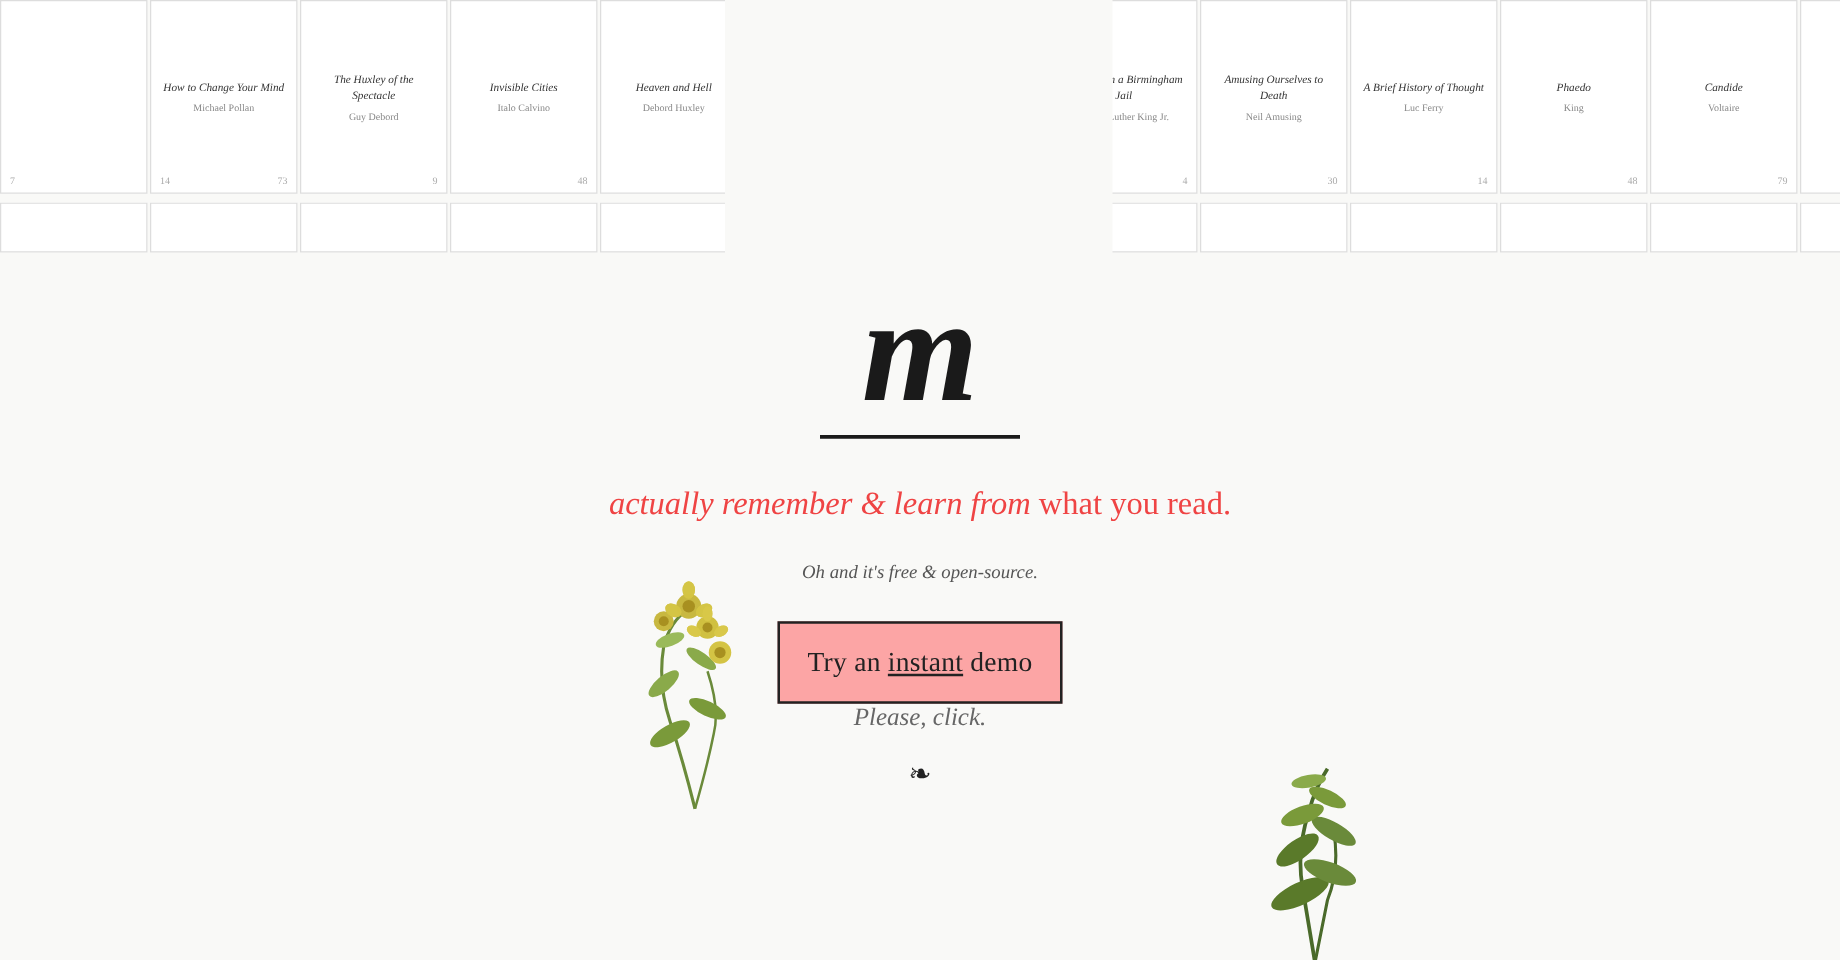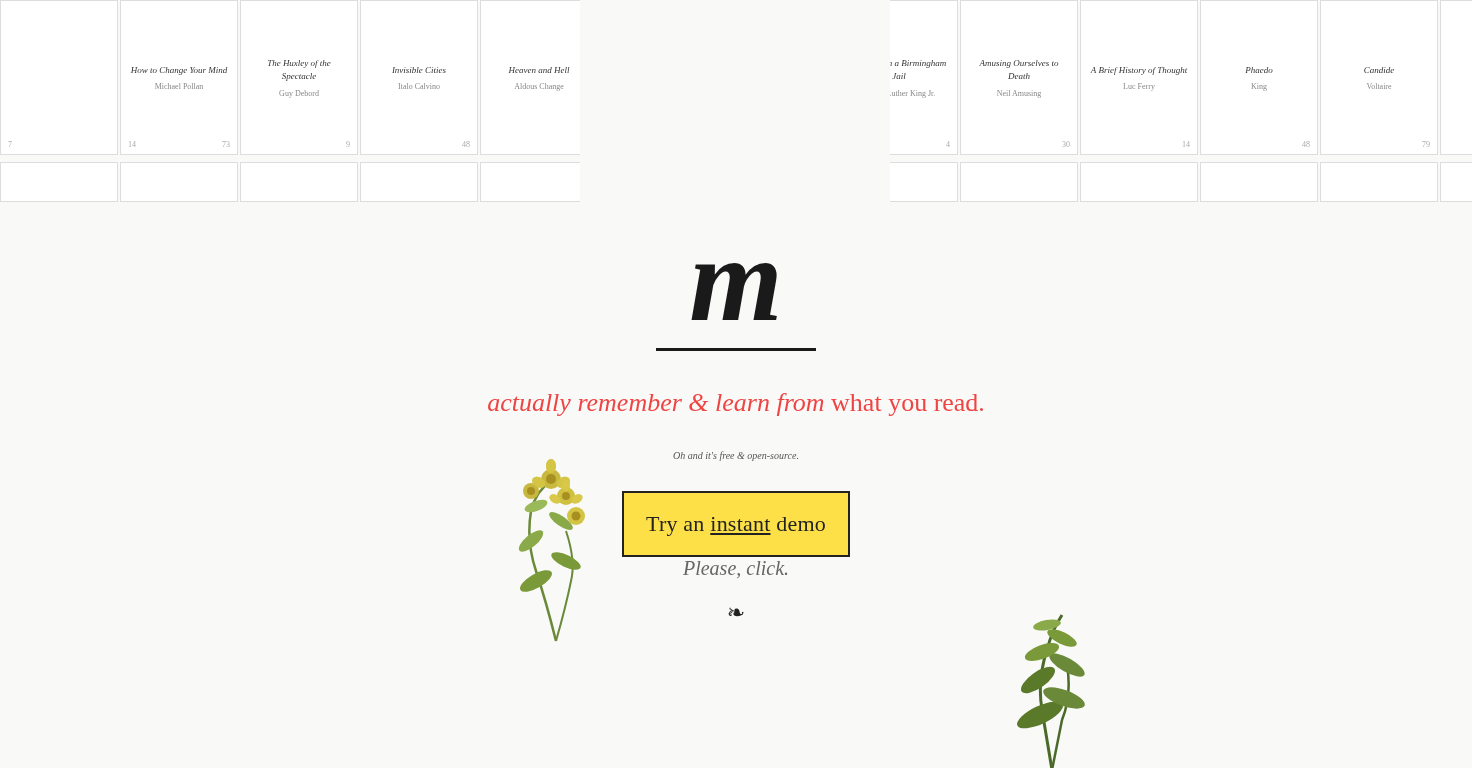--- a/index.html
+++ b/index.html
@@ -60,21 +60,21 @@
       text-align: center;
       line-height: 1.5;
       margin-bottom: 28px;
     }
 
     .tagline-italic span.normal {
       font-style: normal;
     }
 
     .free-text {
-      font-size: 10px;
+      font-size: 15px;
       color: #555;
       font-style: italic;
       font-family: Georgia, serif;
       margin-bottom: 30px;
     }
 
     
     .demo-area {
       position: relative;
       display: flex;
@@ -89,21 +89,21 @@
       top: -40px;
       width: 160px;
       height: 200px;
       z-index: 0;
     }
 
     .demo-button {
       position: relative;
       z-index: 5;
       border: 2px solid #222;
-      background: #fde047;
+      background: #fca5a5;
       padding: 18px 22px;
       font-size: 22px;
       font-family: Georgia, serif;
       cursor: pointer;
       color: #222;
       letter-spacing: 0.01em;
     }
 
     .demo-button .underline-word {
       text-decoration: underline;
@@ -240,21 +240,21 @@
         <div class="book-item-author">Guy Debord</div>
         <span class="book-item-num">9</span>
       </div>
       <div class="book-item">
         <div class="book-item-title">Invisible Cities</div>
         <div class="book-item-author">Italo Calvino</div>
         <span class="book-item-num">48</span>
       </div>
       <div class="book-item">
         <div class="book-item-title">Heaven and Hell</div>
-        <div class="book-item-author">Aldous Change</div>
+        <div class="book-item-author">Debord Huxley</div>
         <span class="book-item-num">61</span>
       </div>
       <div class="book-item">
         <div class="book-item-title">Perfume</div>
         <div class="book-item-author">Patrick Süskind</div>
         <span class="book-item-num">64</span>
       </div>
       <div class="book-item"></div>
       <div class="book-item">
         <div class="book-item-title">Letter from a

